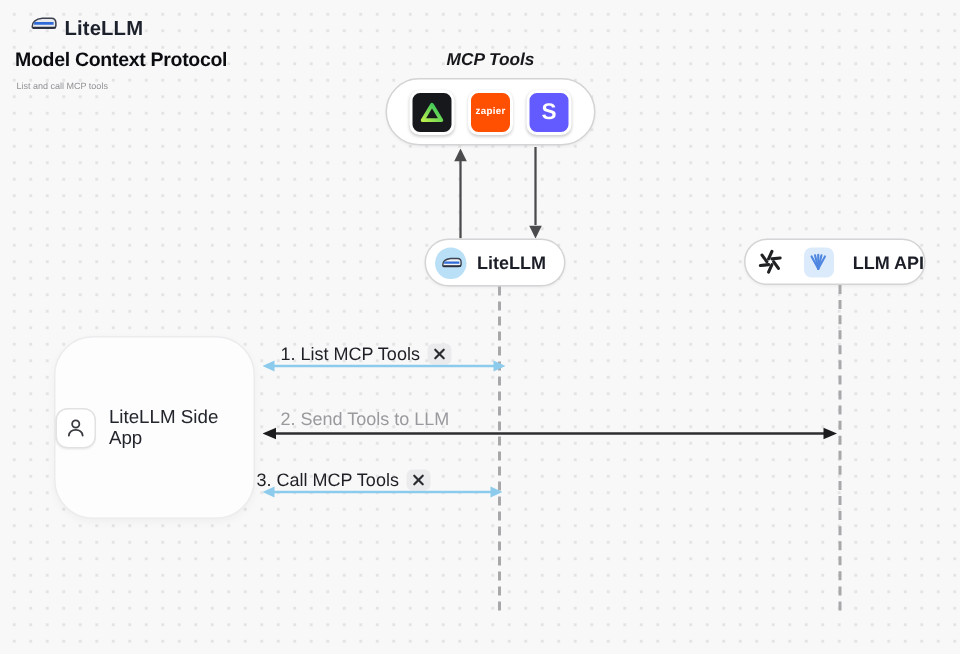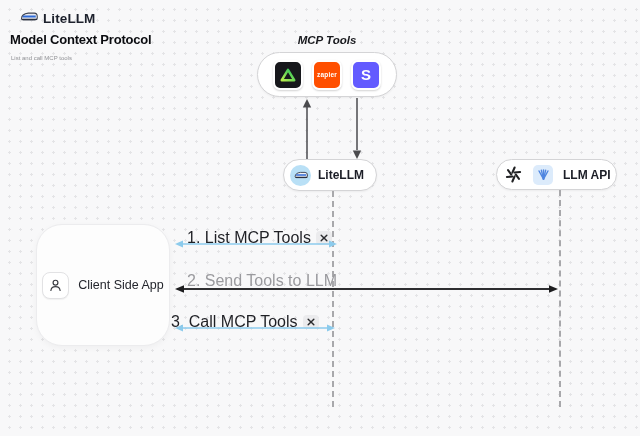--- a/index.html
+++ b/index.html
@@ -38,21 +38,21 @@
   .app-zapier{ background:#ff4f00; }
   .app-stripe{ background:#635bff; }
   .zapier-word{ color:#fff; font-size:6.5px; font-weight:700; letter-spacing:.2px; }
   .stripe-s{ color:#fff; font-size:15px; font-weight:700; line-height:1; }
 
   .litellm-pill{ left:283px; top:159px; width:94px; height:32px; padding-left:6px; gap:7px; }
   .litellm-circle{ width:21px; height:21px; border-radius:50%; background:#b9e0f6;
     display:flex; align-items:center; justify-content:center; }
   .node-text{ font-size:12px; font-weight:600; color:#1c1e27; }
 
-  .llmapi-pill{ left:496px; top:159px; width:121px; height:31px; padding-left:7px; gap:10px; }
+  .llmapi-pill{ left:496px; top:159px; width:121px; height:31px; padding-left:7px; gap:10px;justify-content:space-between; }
   .provider-blue{ width:20px; height:20px; border-radius:5px; background:#dcebfb;
     display:flex; align-items:center; justify-content:center; }
 
   
   .client-box{
     position:absolute; left:36px; top:224px; width:134px; height:122px;
     background:#fdfdfd; border:1px solid #ececee; border-radius:26px;
     display:flex; align-items:center; justify-content:center; gap:9px;
     box-shadow:0 2px 6px rgba(0,0,0,.04);
   }
@@ -64,21 +64,21 @@
   
   .lifeline{ position:absolute; width:0; border-left:2px dashed #a8a8ab; }
   .lifeline-litellm{ left:332px; top:191px; height:216px; }
   .lifeline-llmapi{ left:559px; top:190px; height:217px; }
 
   
   .varrow{ position:absolute; }
 
   
   .msg-label{ position:absolute; display:flex; align-items:center; gap:5px;
-    font-size:16px; font-weight:500; color:#1f2025; }
+    font-size:12px; font-weight:500; color:#1f2025; }
   .msg-label.gray{ color:#9a9a9e; font-weight:400;text-align:center; }
   .msg1-label{ left:187px; top:229px; }
   .msg2-label{ left:187px; top:272px; }
   .msg3-label{ left:171px; top:313px; }
   .tools-badge{ display:inline-flex; align-items:center; justify-content:center;
     width:16px; height:14px; background:#ebebed; border-radius:4px; }
   .harrow{ position:absolute; }
 </style>
 </head>
 <body>
@@ -180,21 +180,21 @@
   <div class="lifeline lifeline-litellm"></div>
   <div class="lifeline lifeline-llmapi"></div>
 
   <div class="client-box">
     <span class="avatar-square">
       <svg width="17" height="17" viewBox="0 0 24 24" fill="none" stroke="#3a3c42" stroke-width="1.7" stroke-linecap="round">
         <circle cx="12" cy="8" r="3.4"></circle>
         <path d="M5.5 19 Q6.2 13.6 12 13.6 Q17.8 13.6 18.5 19"></path>
       </svg>
     </span>
-    <span class="client-text">Client Side App</span>
+    <span class="client-text">LiteLLM Side App</span>
   </div>
 
   <div class="msg-label msg1-label">
     <span>1. List MCP Tools</span>
     <span class="tools-badge">
       <svg width="10" height="10" viewBox="0 0 12 12" stroke="#2a2b2e" stroke-width="1.7" stroke-linecap="round">
         <line x1="2.6" y1="2.6" x2="9.4" y2="9.4"></line>
         <line x1="9.4" y1="2.6" x2="2.6" y2="9.4"></line>
       </svg>
     </span>

